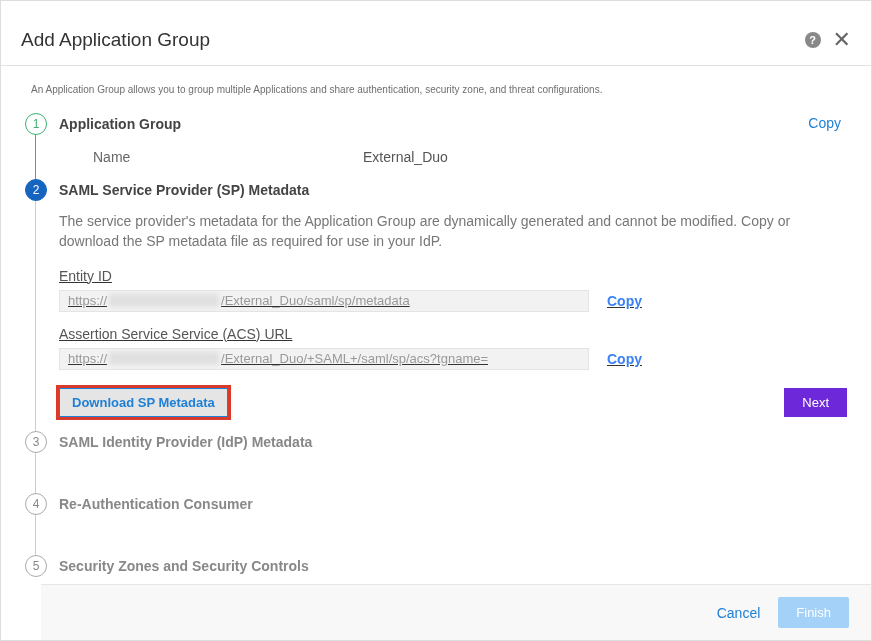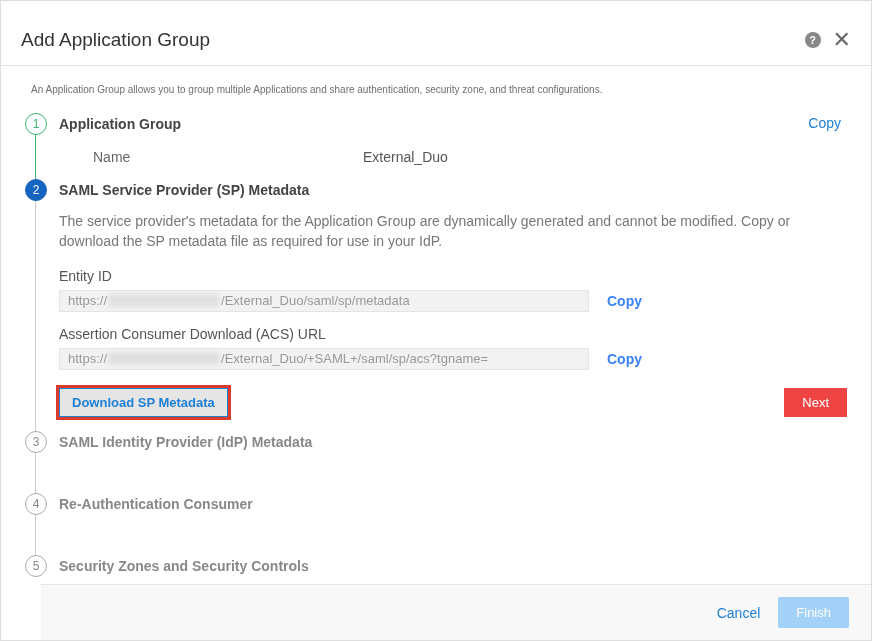--- a/index.html
+++ b/index.html
@@ -114,21 +114,21 @@
       position: absolute;
       right: 6px;
       top: 2px;
     }
     .step2-desc {
       color: #777;
       font-size: 14px;
       line-height: 1.45;
       padding-bottom: 16px;
     }
-    .field-group { padding-bottom: 14px; }
+    .field-group { padding-bottom: 14px; text-decoration: underline; }
     .field-label {
       color: #555;
       font-size: 14px;
       padding-bottom: 6px;
     }
     .field-row {
       display: flex;
       align-items: center;
       gap: 18px;
     }
@@ -171,21 +171,21 @@
       outline-offset: 0;
     }
     .step2-bottom {
       display: flex;
       justify-content: space-between;
       align-items: flex-start;
       padding-top: 4px;
       padding-bottom: 14px;
     }
     .next-btn {
-      background: #ef4444;
+      background: #6d28d9;
       color: #fff;
       border: none;
       padding: 7px 18px;
       font-size: 13px;
       cursor: pointer;
       text-align: center;
     }
     .footer {
       position: absolute;
       bottom: 0;
@@ -255,21 +255,21 @@
         <div class="readonly-input">
           <span>https://</span>
           <span class="redacted"></span>
           <span>/External_Duo/saml/sp/metadata</span>
         </div>
         <span class="copy-link">Copy</span>
       </div>
     </div>
 
     <div class="field-group">
-      <div class="field-label">Assertion Consumer Download (ACS) URL</div>
+      <div class="field-label">Assertion Service Service (ACS) URL</div>
       <div class="field-row">
         <div class="readonly-input">
           <span>https://</span>
           <span class="redacted"></span>
           <span>/External_Duo/+SAML+/saml/sp/acs?tgname=</span>
         </div>
         <span class="copy-link">Copy</span>
       </div>
     </div>
 

